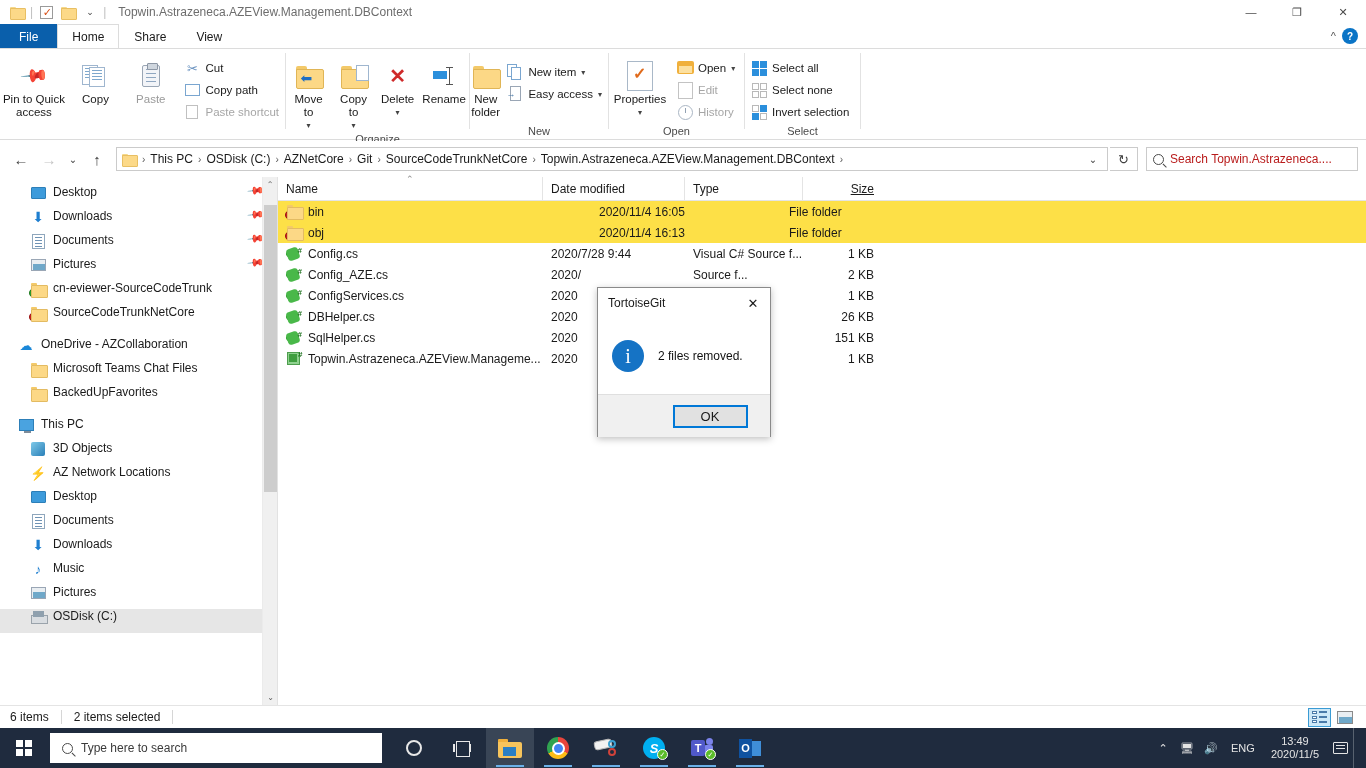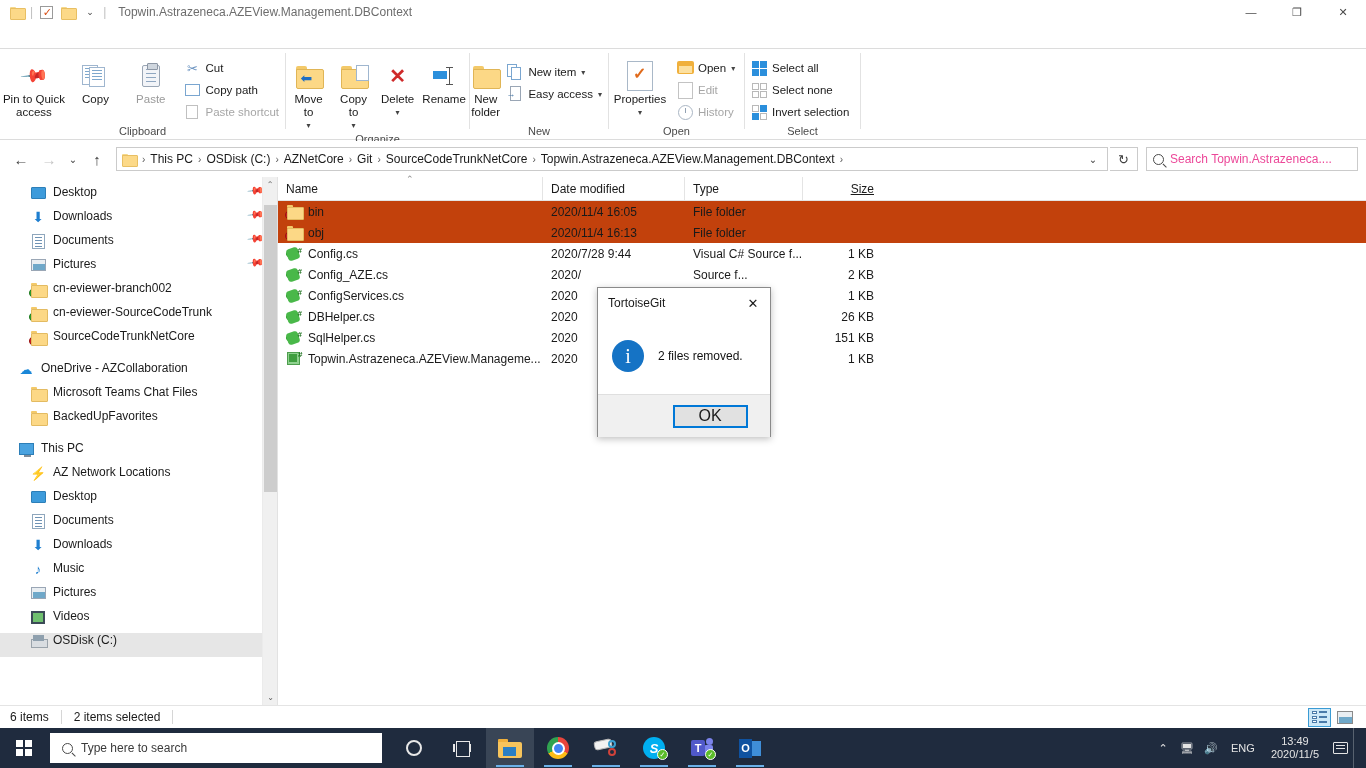--- a/index.html
+++ b/index.html
@@ -160,21 +160,21 @@
   .crumb-ico { padding: 0 4px 0 1px; display:flex; align-items:center; }
   .crumb-dd { width: 24px; text-align:center; color:#3f3f3f; font-size:10px; }
   .refresh-btn {
     width: 28px; height: 24px; border: 1px solid #cbcbcb; border-left: none;
     display:flex; align-items:center; justify-content:center; font-size:13px; color:#3f3f3f;
   }
   .searchbox {
     width: 212px; height: 24px; border: 1px solid #cbcbcb; margin-left: 6px;
     display: flex; align-items: center; gap: 6px; padding: 0 6px; background:#fff;
   }
-  .searchbox .ph { color: #ec4899; font-size: 12px; white-space: nowrap; }
+  .searchbox .ph { color: #b91c1c; font-size: 12px; white-space: nowrap; }
   .mag { width:11px;height:11px;border:1.4px solid #4a4a4a;border-radius:50%;position:relative;flex:none;}
   .mag:after{content:"";position:absolute;right:-4px;bottom:-3px;width:5px;height:1.4px;background:#4a4a4a;transform:rotate(45deg);}
 
   
   .main { position: absolute; left: 0; top: 177px; width: 1366px; height: 528px; display: flex; background:#fff;}
   .navpane { width: 277px; position: relative; overflow: hidden; background:#fff; }
   .navlist { padding-top: 8px; }
   .navitem {
     height: 24px; display: flex; align-items: flex-start; gap: 7px;
     font-size: 12px; color: #1a1a1a; padding-left: 10px; position: relative; white-space: nowrap;
@@ -232,21 +232,21 @@
   }
   .ch { padding-left: 8px; height: 24px; display:flex; align-items:center; border-right:1px solid #e4e4e4; }
   .ch.name { width: 265px; }
   .ch.date { width: 142px; }
   .ch.type { width: 118px; }
   .ch.size { width: 81px; justify-content: flex-end; padding-right: 10px; border-right:none;text-decoration:underline;}
   .rows { }
   .row {
     height: 21px; display: flex; align-items: center; font-size: 12px; color: #1a1a1a;
   }
-  .row.sel { background: #c2410c; }
+  .row.sel { background: #fde047; gap: 48px; }
   .cell { padding-left: 8px; display:flex; align-items:center; gap:6px; white-space: nowrap; overflow:hidden;}
   .cell.name { width: 265px; }
   .cell.date { width: 142px; }
   .cell.type { width: 118px; }
   .cell.size { width: 81px; justify-content: flex-end; padding-right: 10px; }
   .csico { width:16px;height:14px; position:relative; flex:none; }
   .csico .body {
     position:absolute;left:1px;top:1px;width:12px;height:12px;background:#49b849;
     border-radius:3px; transform: rotate(-18deg);
   }
@@ -279,21 +279,21 @@
     display:flex;align-items:center;justify-content:center; font-size:20px; font-family:"Liberation Serif",serif;
     flex: none;
   }
   .dlg-msg { font-size: 12px; color: #111; }
   .dlg-foot {
     height: 43px; background: #f0f0f0; border-top: 1px solid #dfdfdf;
     display: flex; align-items: center; justify-content: center;
   }
   .dlg-ok {
     width: 75px; height: 23px; background: #e1e1e1; border: 2px solid #0078d7;
-    font-size: 16px; color: #1a1a1a; display:flex;align-items:center;justify-content:center;
+    font-size: 13px; color: #1a1a1a; display:flex;align-items:center;justify-content:center;
     margin-left: 52px;
   }
 
   
   .statusbar {
     position: absolute; left: 0; top: 705px; width: 1366px; height: 23px;
     background: #fff; border-top: 1px solid #e4e4e4; display: flex; align-items: center;
     font-size: 12px; color: #1a1a1a; padding-left: 10px; gap: 0;
   }
   .sb-item { padding-right: 12px; }
@@ -402,20 +402,30 @@
       <span class="qat-sep">|</span>
     </div>
     <div class="title-text">Topwin.Astrazeneca.AZEView.Management.DBContext</div>
     <div class="win-buttons">
       <div class="win-btn">—</div>
       <div class="win-btn">❐</div>
       <div class="win-btn close">✕</div>
     </div>
   </div>
 
+  <div class="tabbar">
+    <div class="tab file">File</div>
+    <div class="tab active">Home</div>
+    <div class="tab">Share</div>
+    <div class="tab">View</div>
+    <div class="tabbar-right">
+      <span class="chev-up">^</span>
+      <span class="help-circle">?</span>
+    </div>
+  </div>
 
   <div class="ribbon">
 
     <div class="rgroup" style="width:285px">
       <div class="gbody">
         <div class="bigbtn" style="width:76px">
           <span class="bico">
               <span class="ic-pin">📌</span>
             </span>
           <span style="white-space:pre-line">Pin to Quick
@@ -465,21 +475,20 @@
             <span>Copy path</span>
           </div>
           <div class="smallbtn disabled">
             <span class="sico">
               <span style="width:12px;height:14px;background:#fff;border:1px solid #c0c0c0;display:block;"></span>
             </span>
             <span>Paste shortcut</span>
           </div>
         </div>
       </div>
-      <div class="glabel">Clipboard</div>
     </div>
     <div class="rdiv"></div>
 
     <div class="rgroup" style="width:183px">
       <div class="gbody">
         <div class="bigbtn" style="width:47px">
           <span class="bico">
             <span class="ic-move">
                 <span class="ic-folder fd"></span>
                 <span class="arrow">⬅</span>
@@ -707,28 +716,20 @@
             </span>
           <span>Pictures</span>
           <span class="pin">📌</span>
         </div>
         <div class="navitem indent1">
           <span class="ni-ico">
             <span class="fi-folder" style="position:relative">
                 <span class="ov-green">✓</span>
               </span>
           </span>
-          <span>cn-eviewer-branch002</span>
-        </div>
-        <div class="navitem indent1">
-          <span class="ni-ico">
-            <span class="fi-folder" style="position:relative">
-                <span class="ov-green">✓</span>
-              </span>
-          </span>
           <span>cn-eviewer-SourceCodeTrunk</span>
         </div>
         <div class="navitem indent1">
           <span class="ni-ico">
             <span class="fi-folder" style="position:relative">
                 <span class="ov-red">!</span>
               </span>
           </span>
           <span>SourceCodeTrunkNetCore</span>
         </div>
@@ -757,20 +758,26 @@
         <div style="height:8px"></div>
 
         <div class="navitem" style="padding-left:18px">
           <span class="ni-ico">
               <span class="fi-pc"></span>
             </span>
           <span>This PC</span>
         </div>
         <div class="navitem indent1">
           <span class="ni-ico">
+              <span class="fi-3d"></span>
+            </span>
+          <span>3D Objects</span>
+        </div>
+        <div class="navitem indent1">
+          <span class="ni-ico">
               <span class="fi-net">⚡</span>
             </span>
           <span>AZ Network Locations</span>
         </div>
         <div class="navitem indent1">
           <span class="ni-ico">
               <span class="fi-desktop"></span>
             </span>
           <span>Desktop</span>
         </div>
@@ -795,26 +802,20 @@
           <span class="ni-ico">
               <span class="fi-music">♪</span>
             </span>
           <span>Music</span>
         </div>
         <div class="navitem indent1">
           <span class="ni-ico">
               <span class="fi-pics"></span>
             </span>
           <span>Pictures</span>
-        </div>
-        <div class="navitem indent1">
-          <span class="ni-ico">
-              <span class="fi-video"></span>
-            </span>
-          <span>Videos</span>
         </div>
         <div class="navitem indent1 sel">
           <span class="ni-ico">
               <span class="fi-disk"></span>
             </span>
           <span>OSDisk (C:)</span>
         </div>
       </div>
 
       <div class="nav-scroll">

